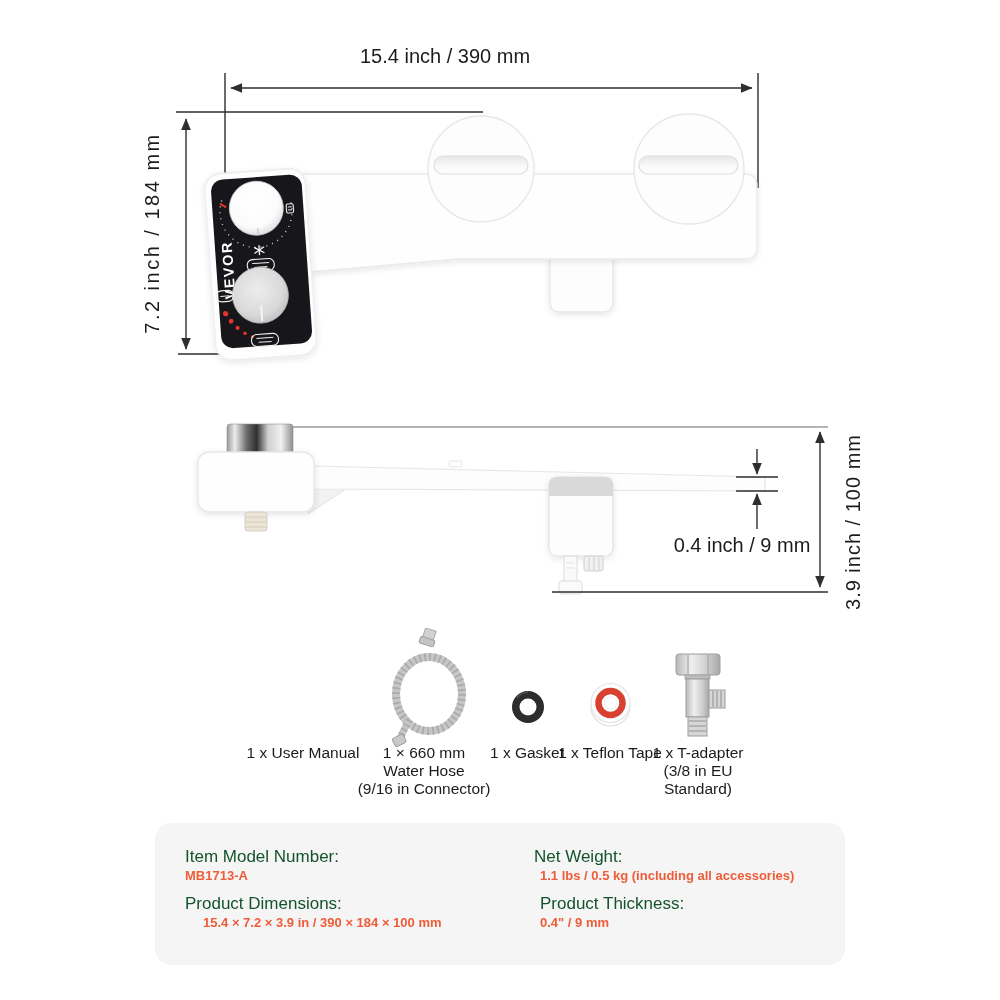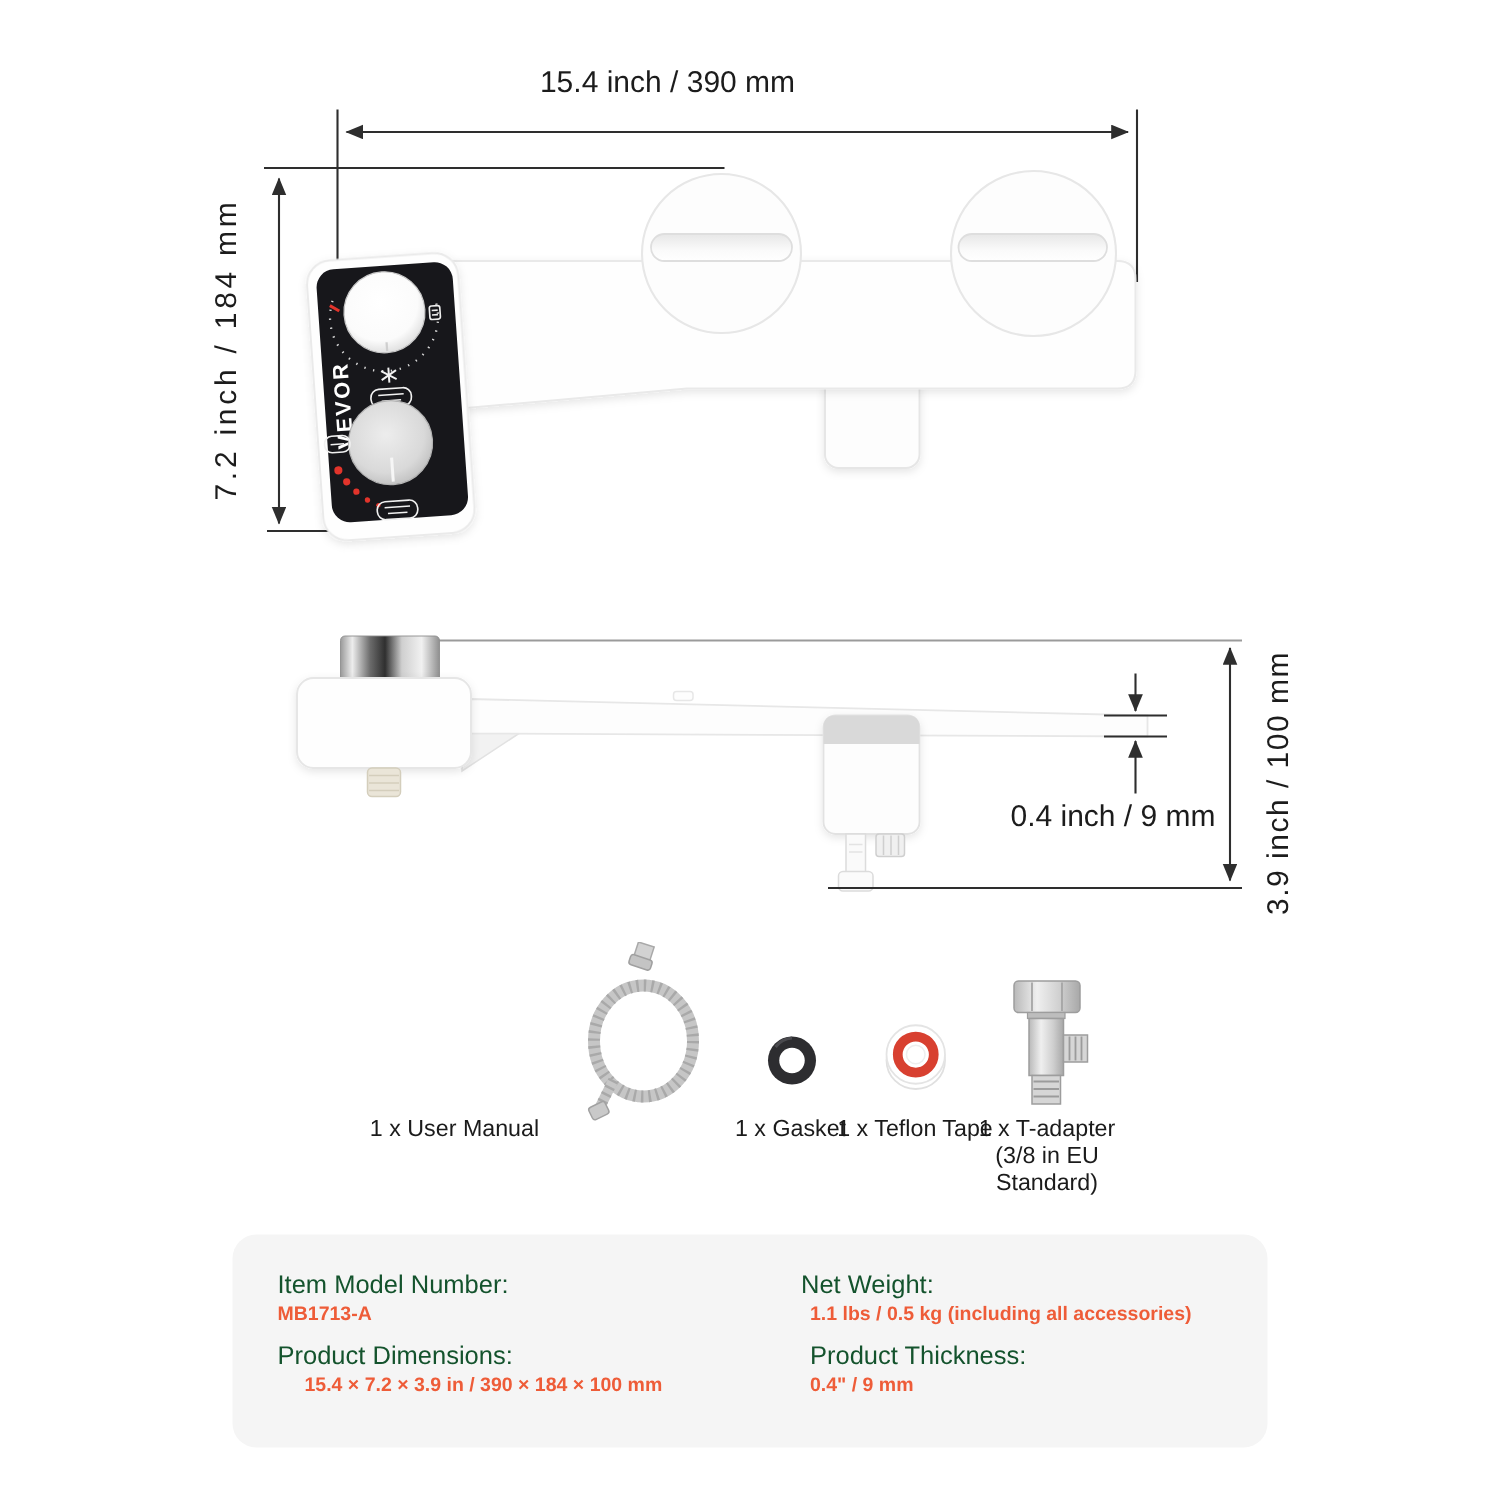--- a/index.html
+++ b/index.html
@@ -238,20 +238,25 @@
         <rect x="21" y="69" width="19" height="19" fill="#d6d6d6" stroke="#9d9d9d" stroke-width="1"></rect>
         <line x1="22" y1="73" x2="39" y2="73" stroke="#9b9b9b" stroke-width="1.2"></line>
         <line x1="22" y1="78" x2="39" y2="78" stroke="#9b9b9b" stroke-width="1.2"></line>
         <line x1="22" y1="83" x2="39" y2="83" stroke="#9b9b9b" stroke-width="1.2"></line>
       </g>
     </svg>
 
     <div class="caption" style="left:303px;top:124px;">
       <div>1 x User Manual</div>
     </div>
+    <div class="caption" style="left:424px;top:124px;">
+      <div>1 × 660 mm</div>
+      <div>Water Hose</div>
+      <div>(9/16 in Connector)</div>
+    </div>
     <div class="caption" style="left:527px;top:124px;">
       <div>1 x Gasket</div>
     </div>
     <div class="caption" style="left:610px;top:124px;">
       <div>1 x Teflon Tape</div>
     </div>
     <div class="caption" style="left:698px;top:124px;">
       <div>1 x T-adapter</div>
       <div>(3/8 in EU</div>
       <div>Standard)</div>

